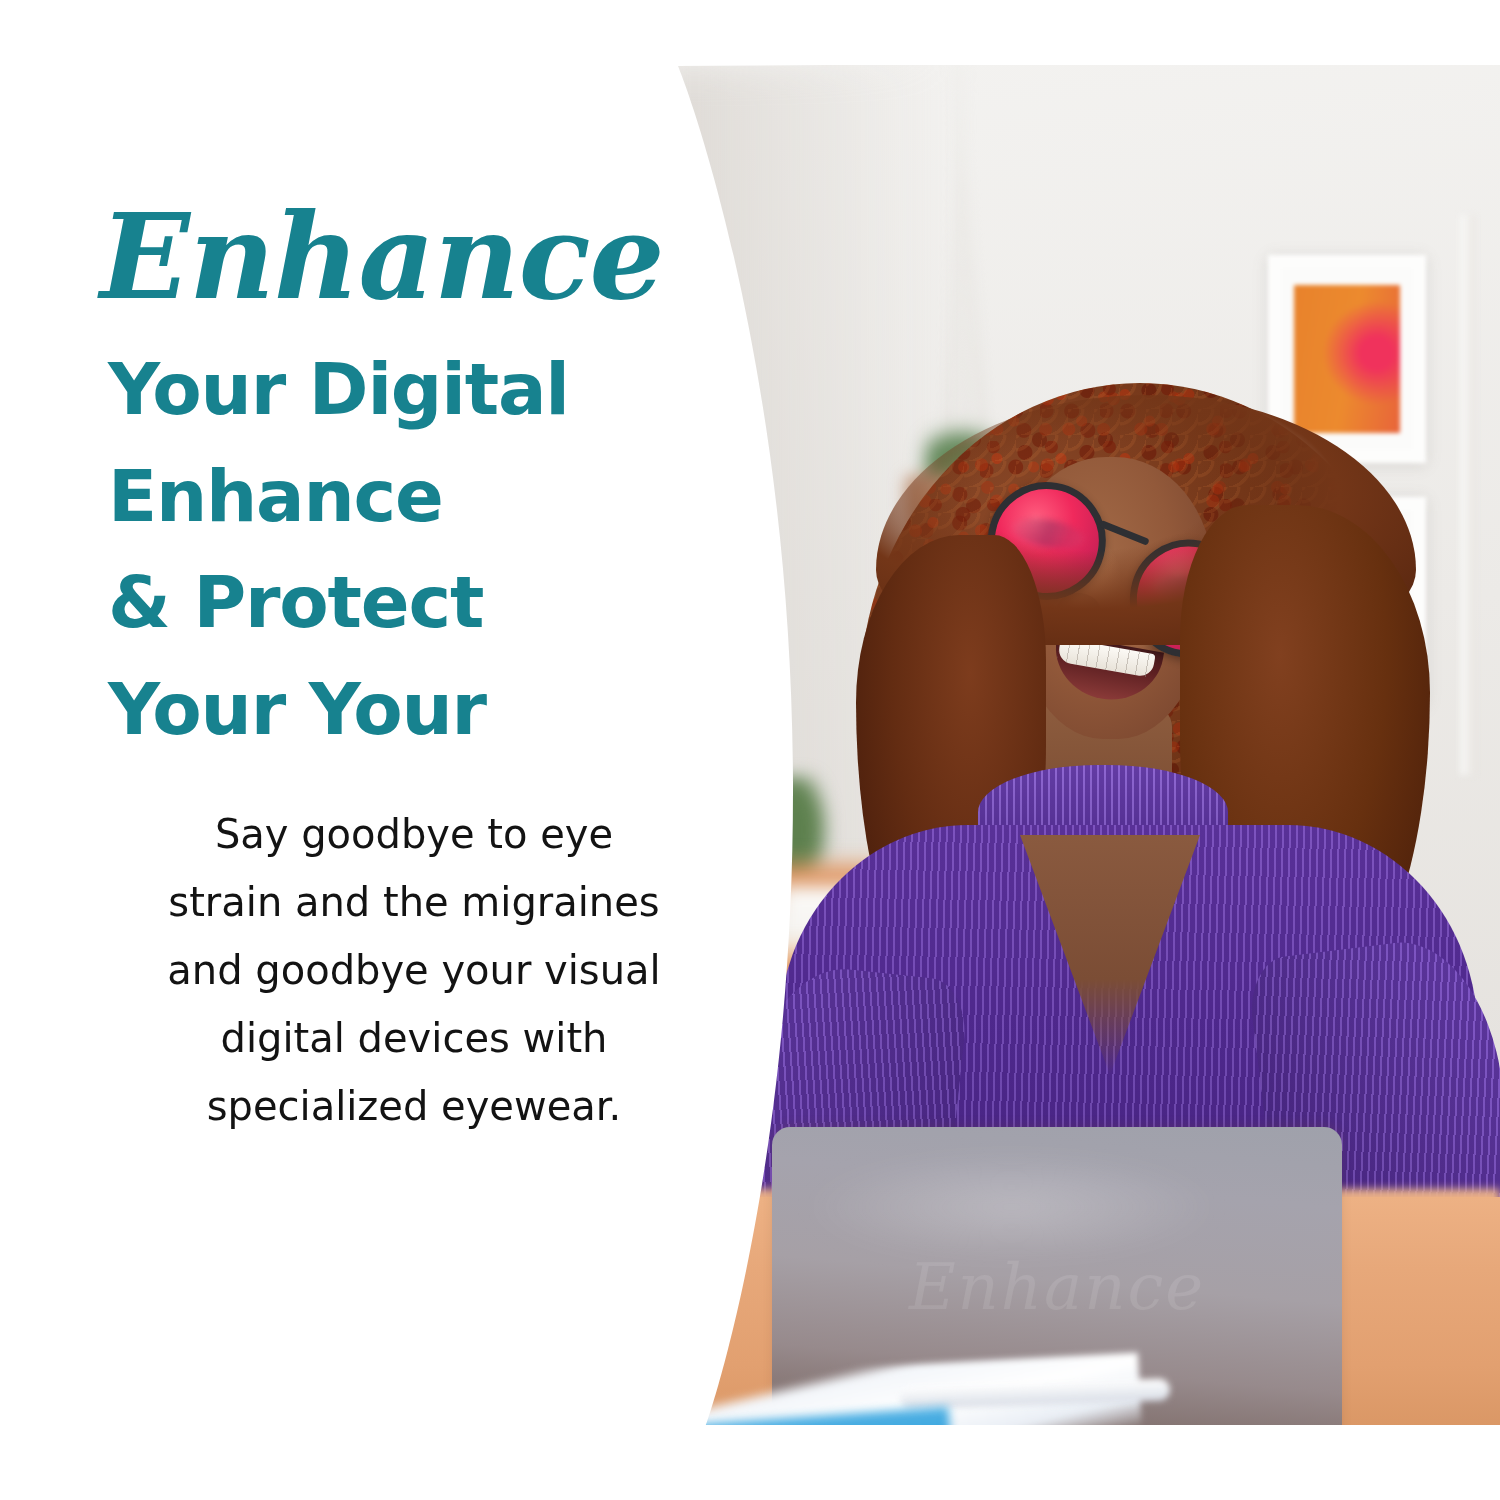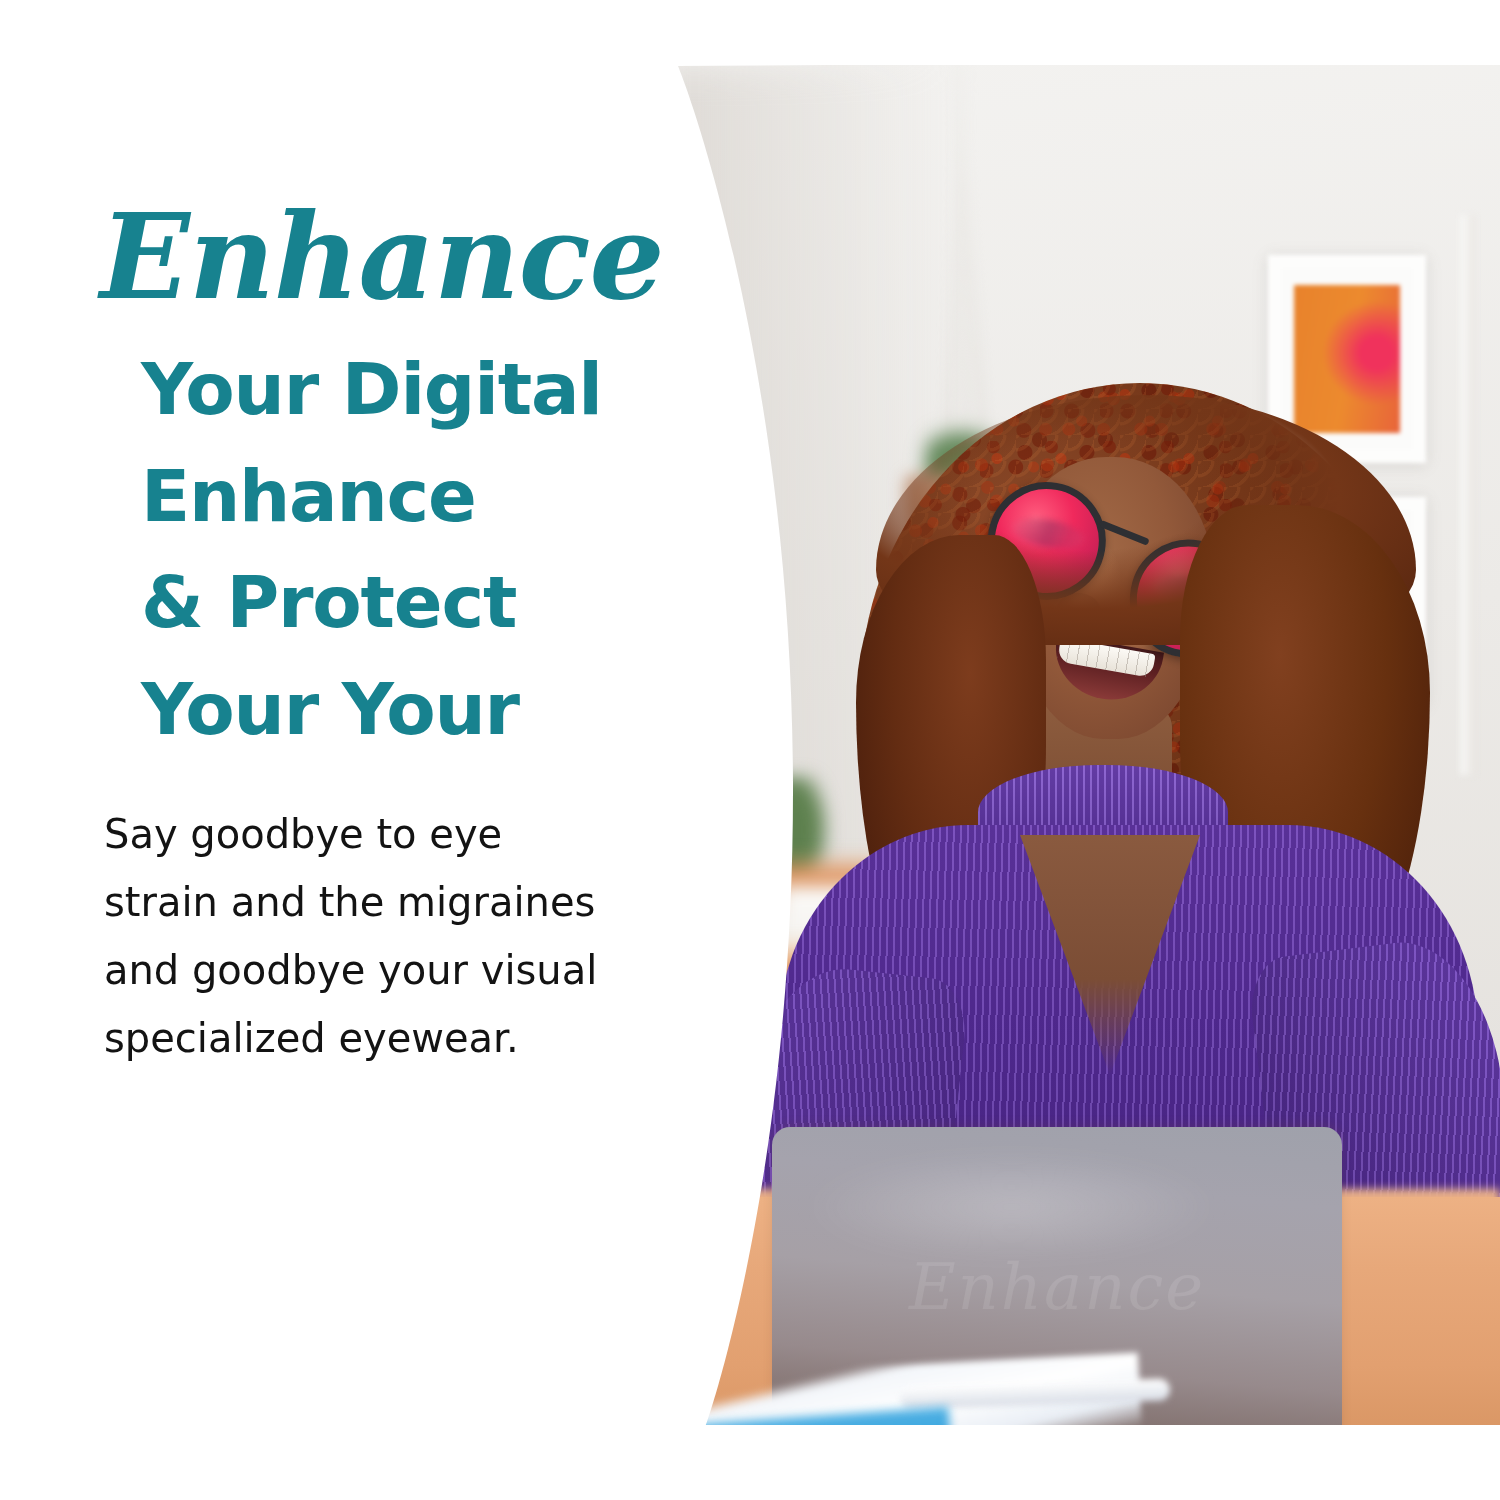--- a/index.html
+++ b/index.html
@@ -388,21 +388,21 @@
     position: absolute;
     left: 104px;
     top: 800px;
     width: 620px;
     font-family: "DejaVu Sans", sans-serif;
     font-weight: 400;
     font-size: 40px;
     line-height: 1.70;
     color: #131313;
   }
-  .body-copy .bc-line { display: block; white-space: nowrap; }
+  .body-copy .bc-line { display: block; white-space: nowrap; text-align: center; }
 </style>
 </head>
 <body>
 
 <div id="poster" style="background: rgb(255, 255, 255);">
 
   <div id="photo-panel">
     <div id="photo-inner">
 
       <div class="wall"></div>
@@ -480,28 +480,29 @@
       <div class="paper-pen"></div>
       <div class="paper-blue"></div>
 
     </div>
   </div>
 
   <div id="text-panel">
 
     <div class="headline-script" style="color: rgb(23, 130, 143);">Enhance</div>
 
-    <div class="headline-block" style="color: rgb(23, 130, 143); margin-left: 33px;">
+    <div class="headline-block" style="color: rgb(23, 130, 143);">
       <span class="hl-line">Your Digital</span>
       <span class="hl-line">Enhance</span>
       <span class="hl-line">&amp; Protect</span>
       <span class="hl-line">Your Your</span>
     </div>
 
     <div class="body-copy" style="color: rgb(19, 19, 19);">
       <span class="bc-line">Say goodbye to eye</span>
       <span class="bc-line">strain and the migraines</span>
       <span class="bc-line">and goodbye your visual</span>
+      <span class="bc-line">digital devices with</span>
       <span class="bc-line">specialized eyewear.</span>
     </div>
 
   </div>
 </div>
 
 </body></html>

